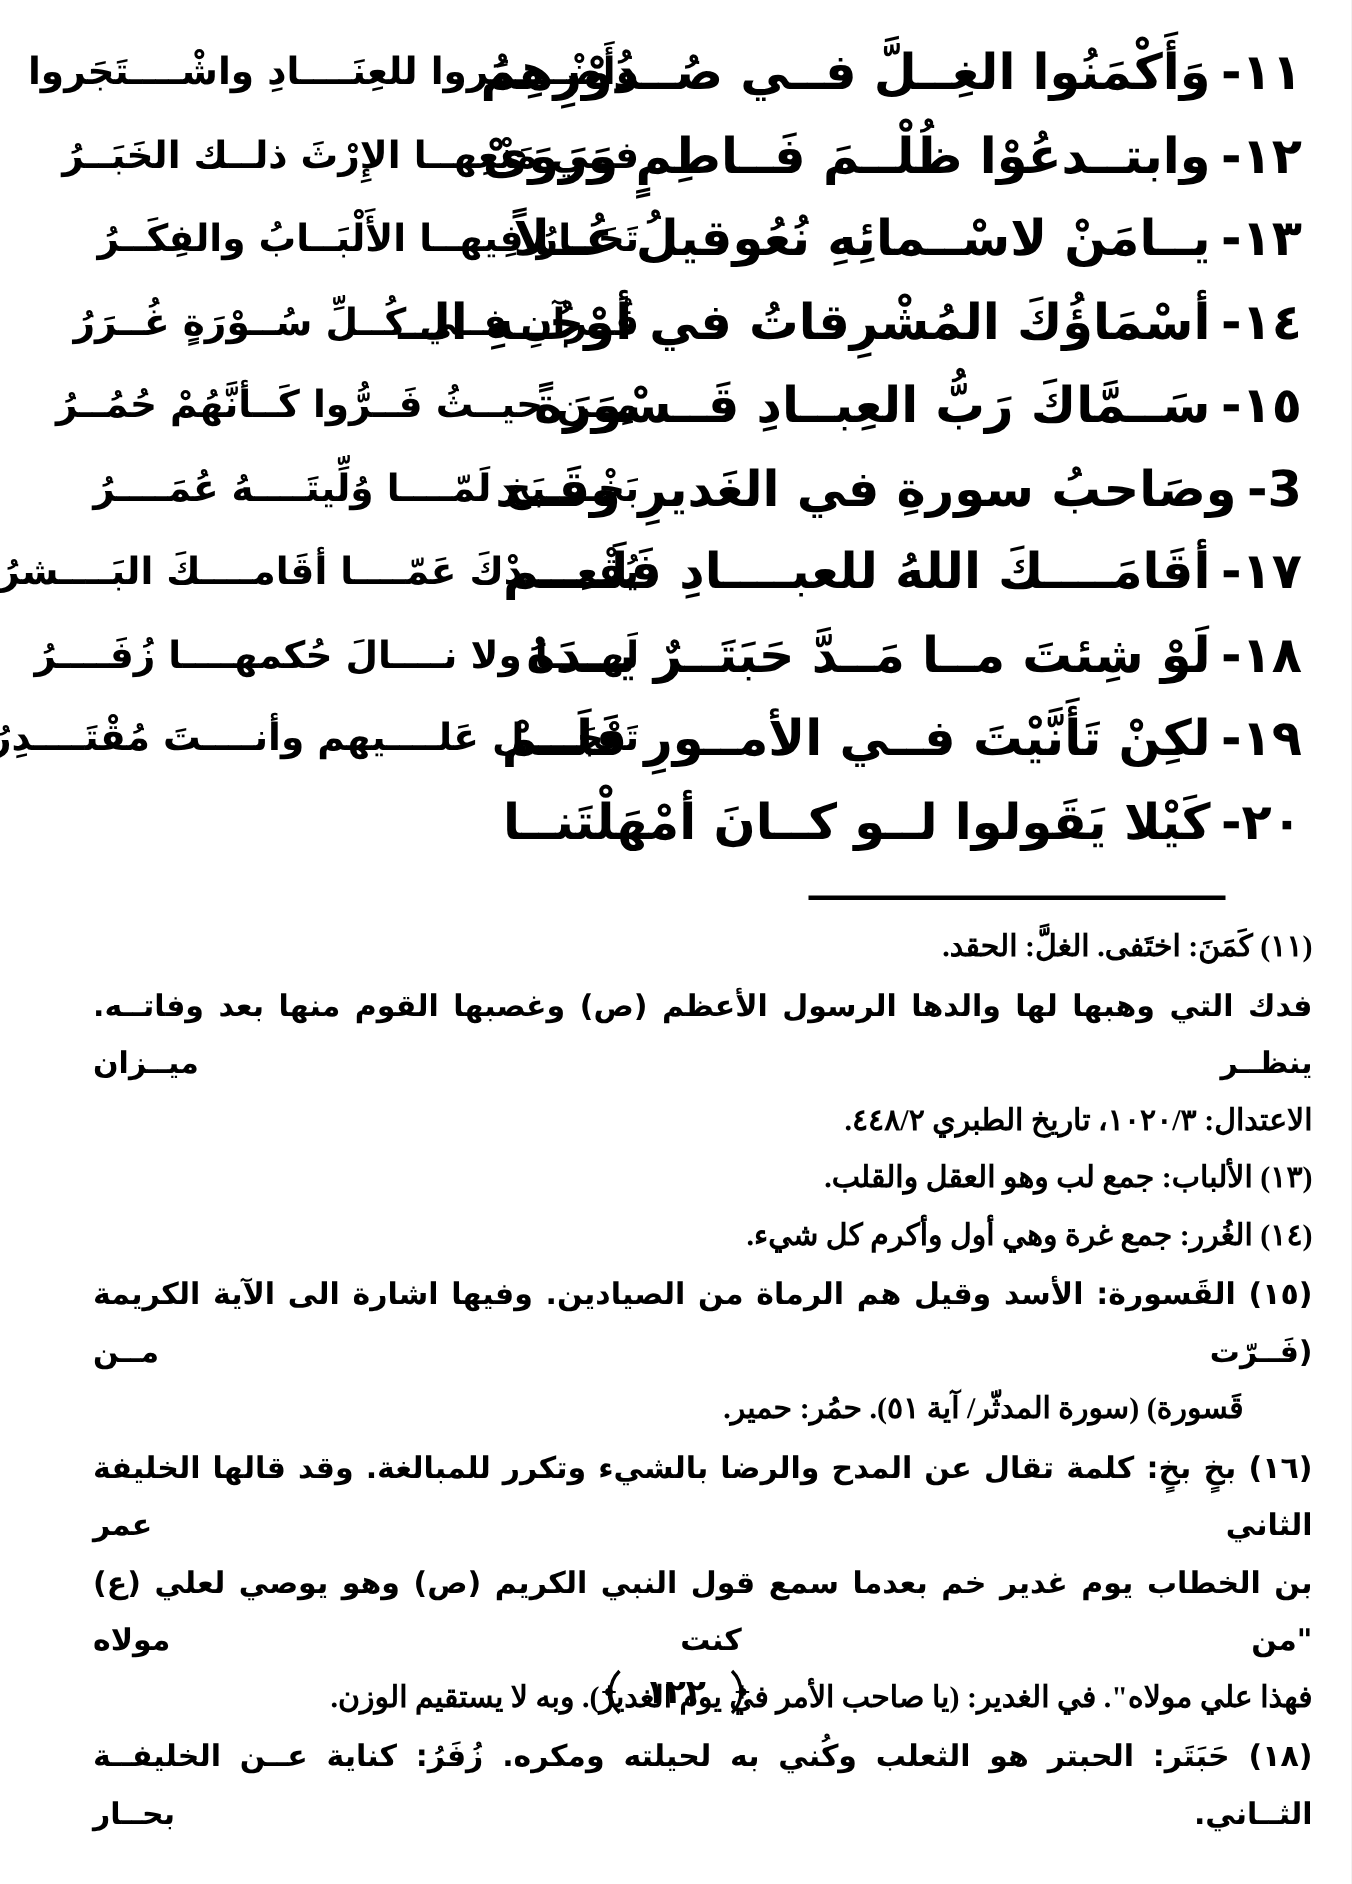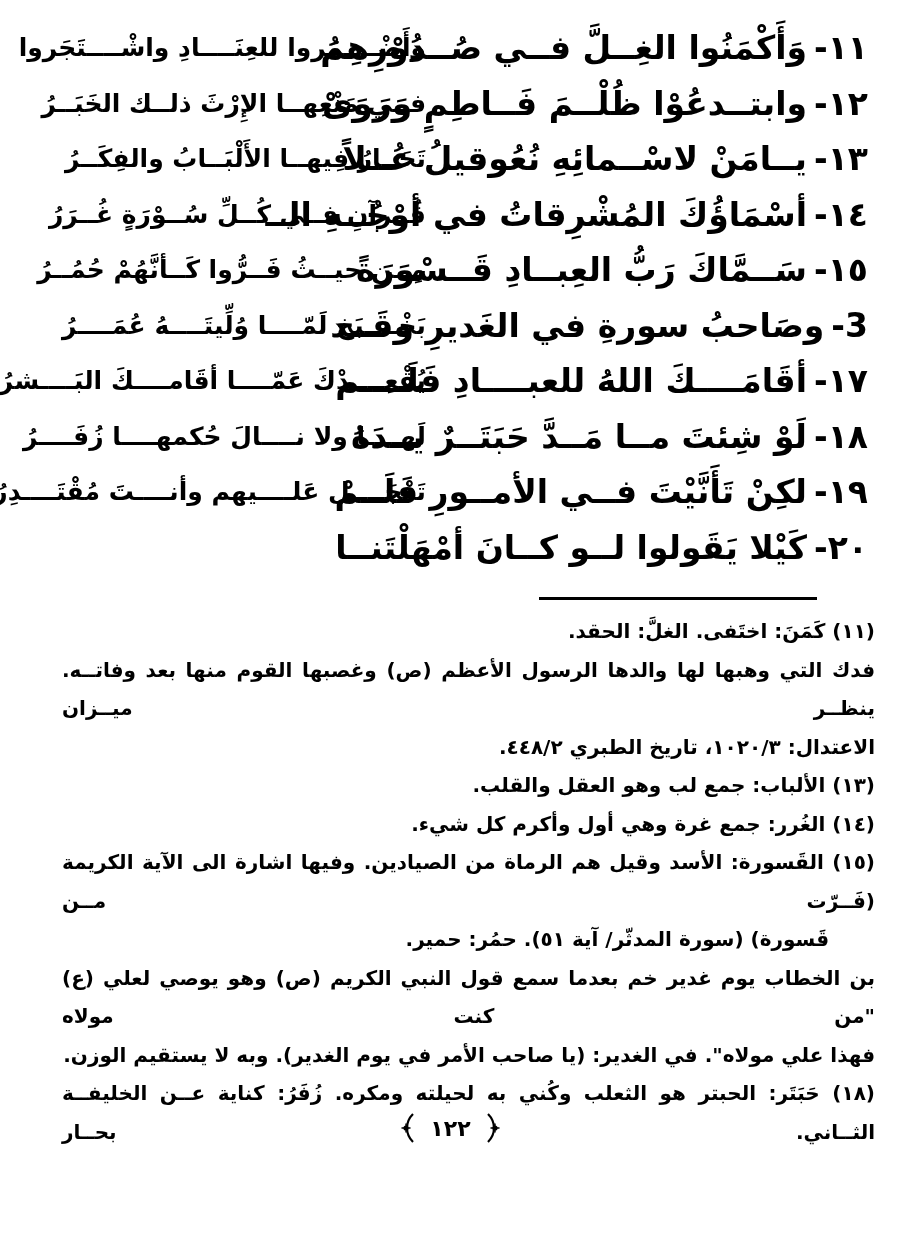--- a/index.html
+++ b/index.html
@@ -15,21 +15,21 @@
   .hb{width:358px;margin-right:40px;text-align:right;white-space:nowrap;font-size:25px;}
   .vnum{display:inline-block;}
   .vdash{display:inline-block;margin-left:7px;}
   
   .fn-sep{position:absolute;top:597px;right:84px;width:278px;height:3px;background:#000;}
   
   .footnotes{position:absolute;top:612px;right:26px;left:62px;font-size:20px;}
   .fn-line{
     line-height:38.5px;text-align:justify;text-align-last:justify;
   }
-  .fn-line.end{text-align:right;text-align-last:right;}
+  .fn-line.end{text-align:right;text-align-last:right;font-family:Liberation Serif, serif;}
   .fn-line.end.ind{padding-right:46px;}
   
   .pagefoot{
     position:absolute;top:1108px;left:0;width:100%;height:40px;
     display:flex;direction:ltr;justify-content:center;align-items:center;gap:14px;
   }
   .pnum{font-size:22px;letter-spacing:2px;}
   .orn{display:inline-flex;align-items:center;}
   .orn.flip svg{transform:scaleX(-1);}
 </style>
@@ -106,20 +106,21 @@
   </div>
       <div>
     <div class="fn-line end">(١٤) الغُرر: جمع غرة وهي أول وأكرم كل شيء.</div>
   </div>
       <div>
     <div class="fn-line">(١٥) القَسورة: الأسد وقيل هم الرماة من الصيادين. وفيها اشارة الى الآية الكريمة (فَــرّت مــن</div>
 
     <div class="fn-line end ind">قَسورة) (سورة المدثّر/ آية ٥١). حمُر: حمير.</div>
   </div>
       <div>
+    <div class="fn-line">(١٦) بخٍ بخٍ: كلمة تقال عن المدح والرضا بالشيء وتكرر للمبالغة. وقد قالها الخليفة الثاني عمر</div>
 
     <div class="fn-line">بن الخطاب يوم غدير خم بعدما سمع قول النبي الكريم (ص) وهو يوصي لعلي (ع) "من كنت مولاه</div>
 
     <div class="fn-line end">فهذا علي مولاه". في الغدير: (يا صاحب الأمر في يوم الغدير). وبه لا يستقيم الوزن.</div>
   </div>
       <div>
     <div class="fn-line">(١٨) حَبَتَر: الحبتر هو الثعلب وكُني به لحيلته ومكره. زُفَرُ: كناية عــن الخليفــة الثــاني. بحــار</div>
 
   </div>
     </section>

